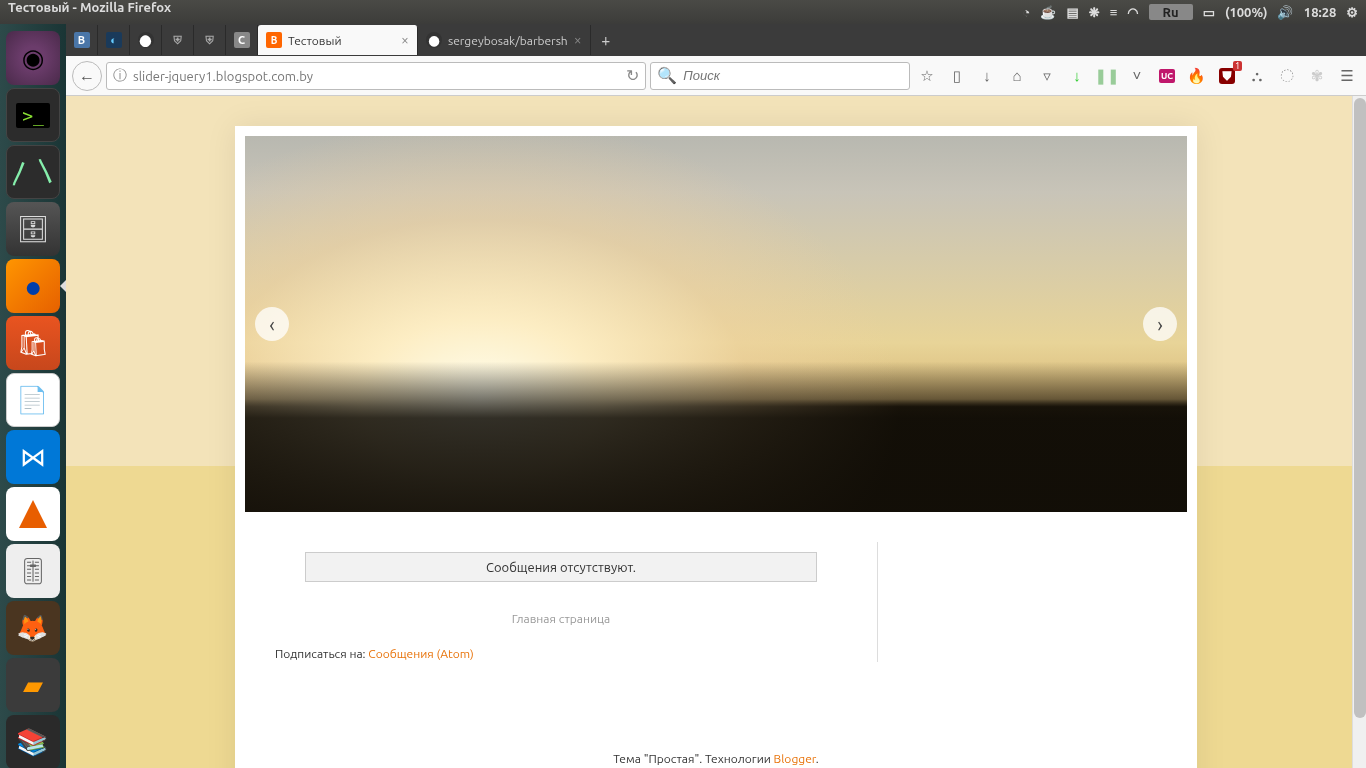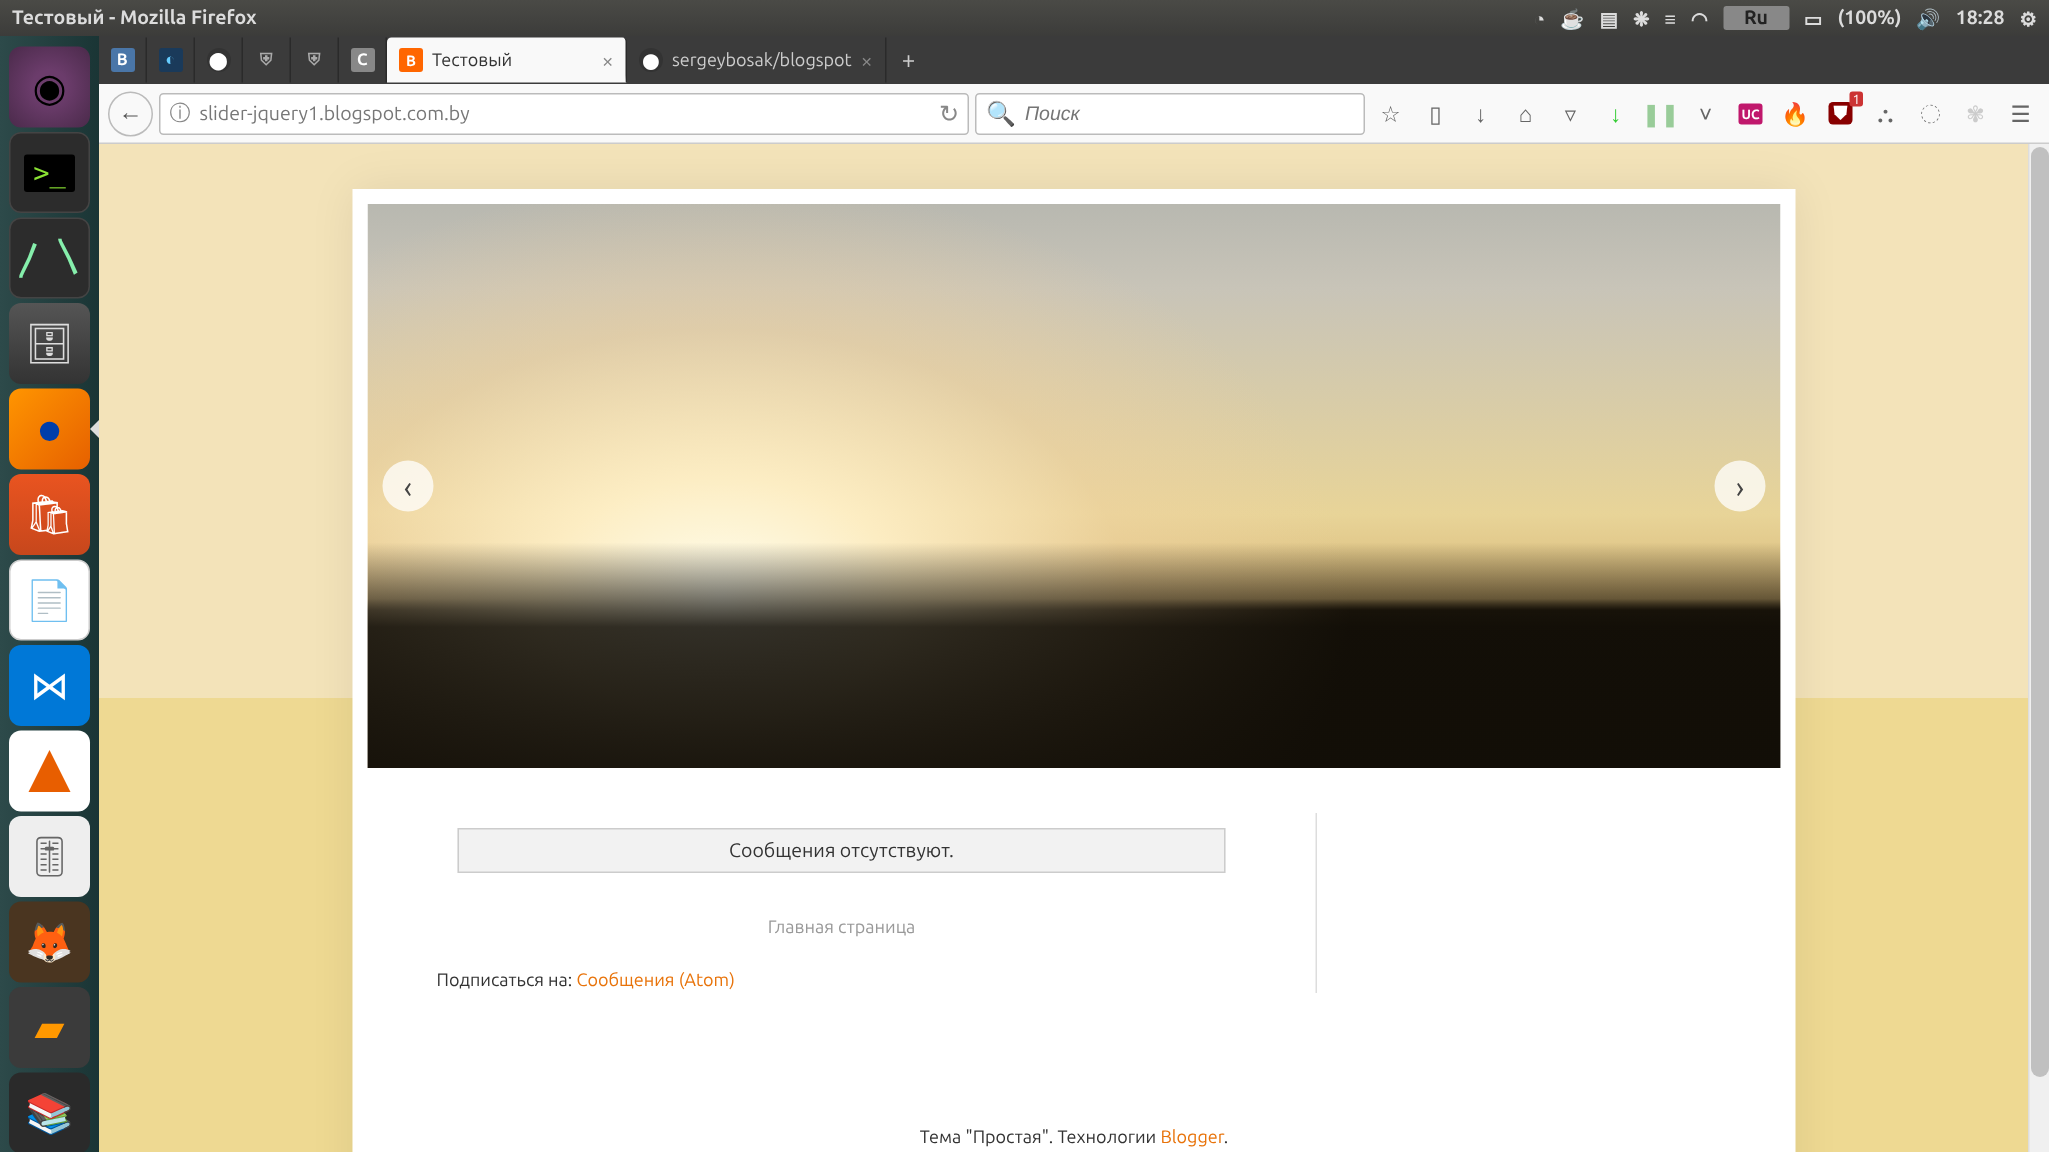--- a/index.html
+++ b/index.html
@@ -1,19 +1,19 @@
 <!DOCTYPE html>
 <html><head>
 <meta charset="utf-8">
 <style>
 * { margin: 0; padding: 0; box-sizing: border-box; }
 body { font-family: Ubuntu, "Segoe UI", Arial, sans-serif; width: 1366px; height: 768px; overflow: hidden; background: #2c2c2c; position: relative; }
 
 
-.top-bar { height: 24px; background: linear-gradient(#4a4a46, #3c3c3a); color: #dcdcdc; display: flex; align-items: center; padding: 0 8px; font-size: 13px; font-weight: bold; }
+.top-bar { height: 24px; background: linear-gradient(#4a4a46, #3c3c3a); color: #dcdcdc; display: flex; padding: 0 8px; font-size: 13px; font-weight: bold; }
 .top-bar .title { flex: 1; }
 .top-bar .sys-icons { display: flex; align-items: center; gap: 10px; }
 .top-bar .sys-icons span, .top-bar .sys-icons div { font-size: 13px; }
 .lang-indicator { background: #888; color: #222; padding: 1px 14px; border-radius: 2px; font-size: 11px; font-weight: bold; }
 
 
 .launcher { position: absolute; left: 0; top: 24px; width: 66px; height: 744px; background: linear-gradient(to right, #2d4a4a, #1a3535); padding-top: 4px; }
 .launcher-item { width: 54px; height: 54px; margin: 3px 6px; border-radius: 8px; display: flex; align-items: center; justify-content: center; font-size: 26px; position: relative; }
 .launcher-item.ubuntu { background: radial-gradient(circle, #6b3c6b 30%, #4a2a4a); }
 .launcher-item.terminal { background: #2c2c2c; border: 1px solid #444; }
@@ -71,21 +71,21 @@
 }
 .slider-arrow { position: absolute; top: 50%; transform: translateY(-50%); width: 34px; height: 34px; border-radius: 50%; background: rgba(255,255,255,0.75); display: flex; align-items: center; justify-content: center; font-size: 20px; color: #444; cursor: pointer; }
 .slider-arrow.left { left: 10px; }
 .slider-arrow.right { right: 10px; }
 
 .content-area { display: flex; margin-top: 30px; }
 .main-col { flex: 1; padding: 0 30px; }
 .side-col { width: 310px; border-left: 1px solid #ddd; min-height: 120px; }
 .status-msg { border: 1px solid #ccc; background: #f2f2f2; text-align: center; padding: 7px; font-size: 13px; color: #333; width: 512px; margin: 10px auto 16px; }
 .home-link { text-align: center; font-size: 12px; color: #999; padding: 14px 0 6px; }
-.subscribe { font-size: 12px; color: #333; padding: 16px 0 0 0; margin-left: 16px; }
+.subscribe { font-size: 12px; color: #333; padding: 16px 0 0 0; }
 .subscribe a { color: #e8730a; text-decoration: none; }
 .footer { text-align: center; font-size: 12px; color: #333; padding: 90px 0 0; }
 .footer a { color: #e8730a; text-decoration: none; }
 
 .scrollbar-v { position: absolute; right: 0; top: 96px; width: 14px; height: 672px; background: #f0f0f0; border-left: 1px solid #ddd; }
 .scrollbar-thumb { width: 12px; height: 620px; background: #c0c0c0; border-radius: 6px; margin: 2px 1px; }
 </style>
 </head>
 <body>
 
@@ -173,21 +173,21 @@
           <div class="ico" style="background:#888;color:#fff">C</div>
         </div>
     </div>
     <div class="tab active">
       <div class="favicon" style="background:#ff6600;color:#fff">B</div>
       <span class="tab-title">Тестовый</span>
       <span class="close">×</span>
     </div>
     <div class="tab">
       <div class="favicon" style="background:#333;color:#fff;border-radius:50%">⬤</div>
-      <span class="tab-title">sergeybosak/blogspot</span>
+      <span class="tab-title">sergeybosak/barbersh</span>
       <span class="close">×</span>
     </div>
     <div class="new-tab">+</div>
   </div>
 
   <div class="nav-bar">
     <div class="nav-btn back">←</div>
     <div class="url-bar">
       <span class="info-icon">ⓘ</span>
       <span class="url-text">slider-jquery1.blogspot.com.by</span>

